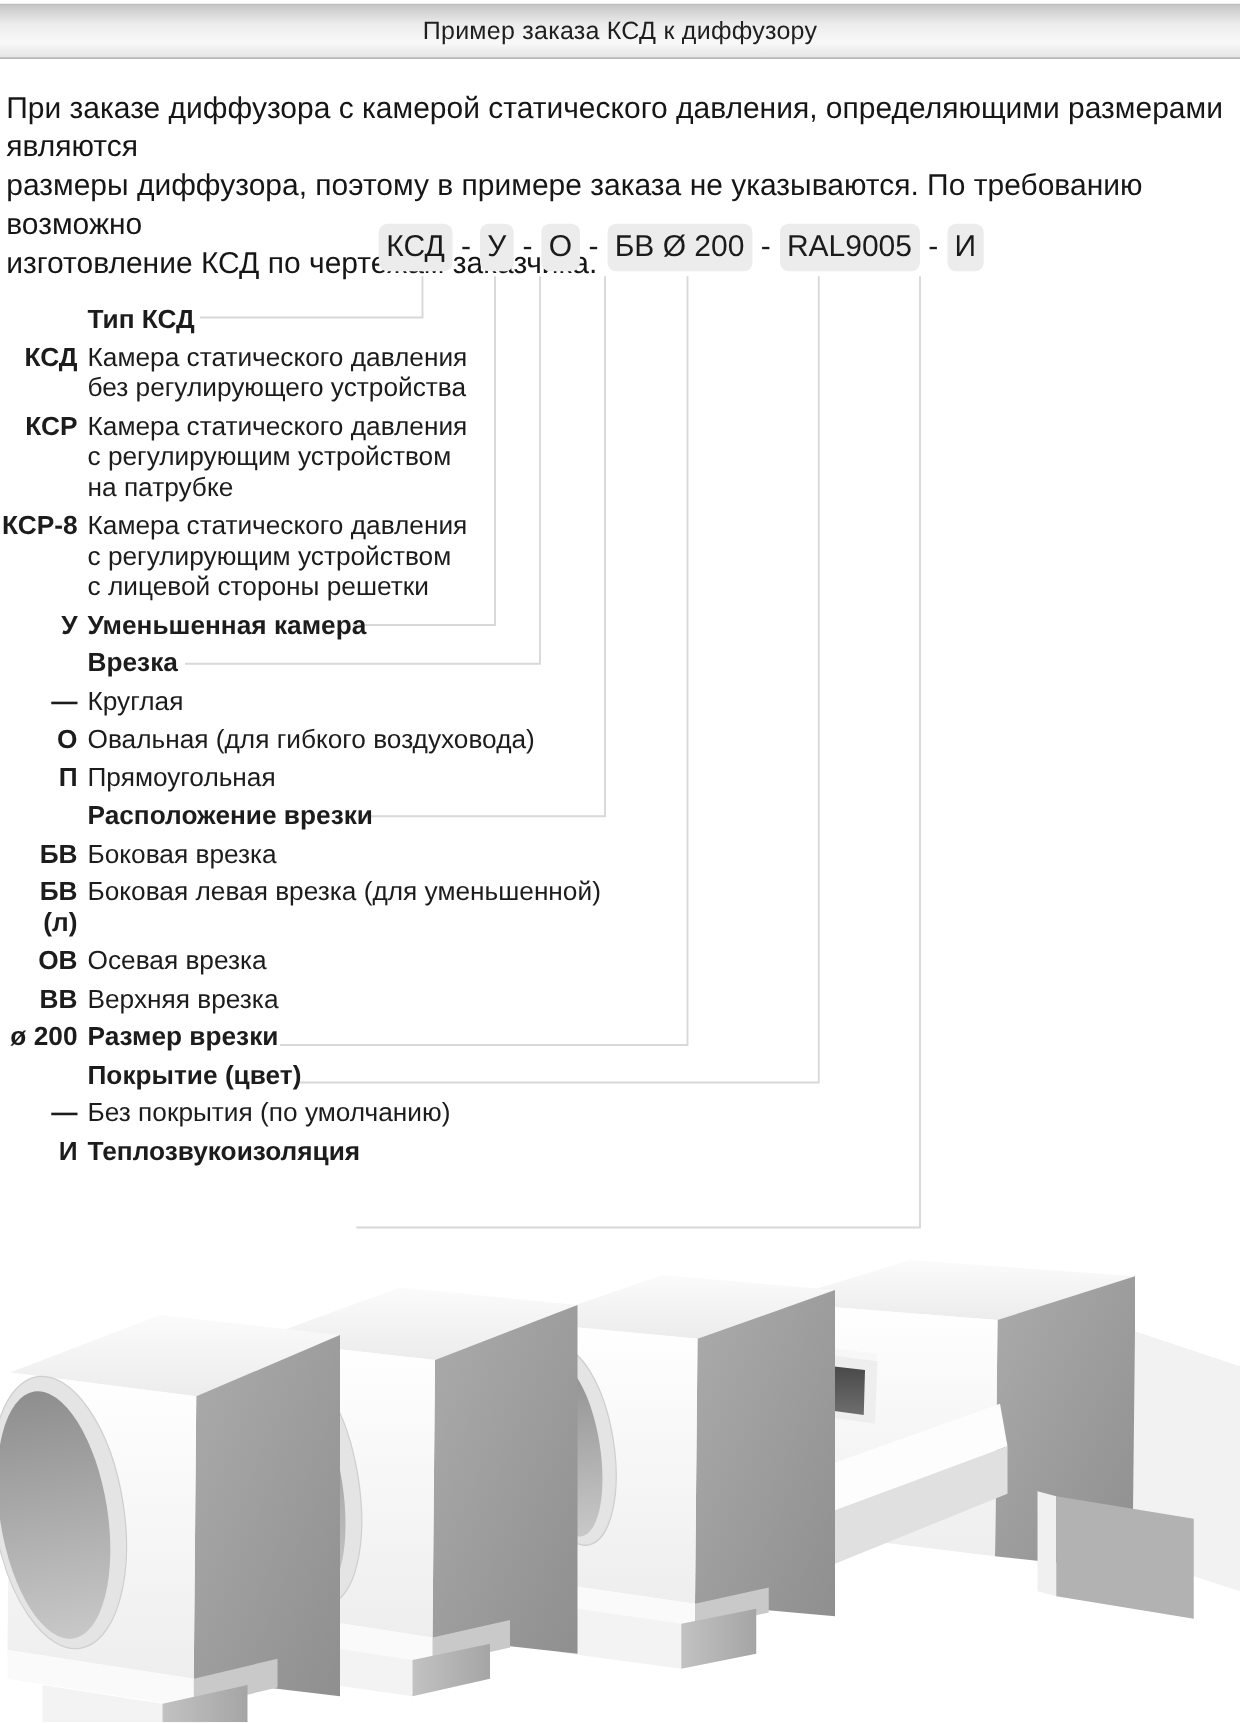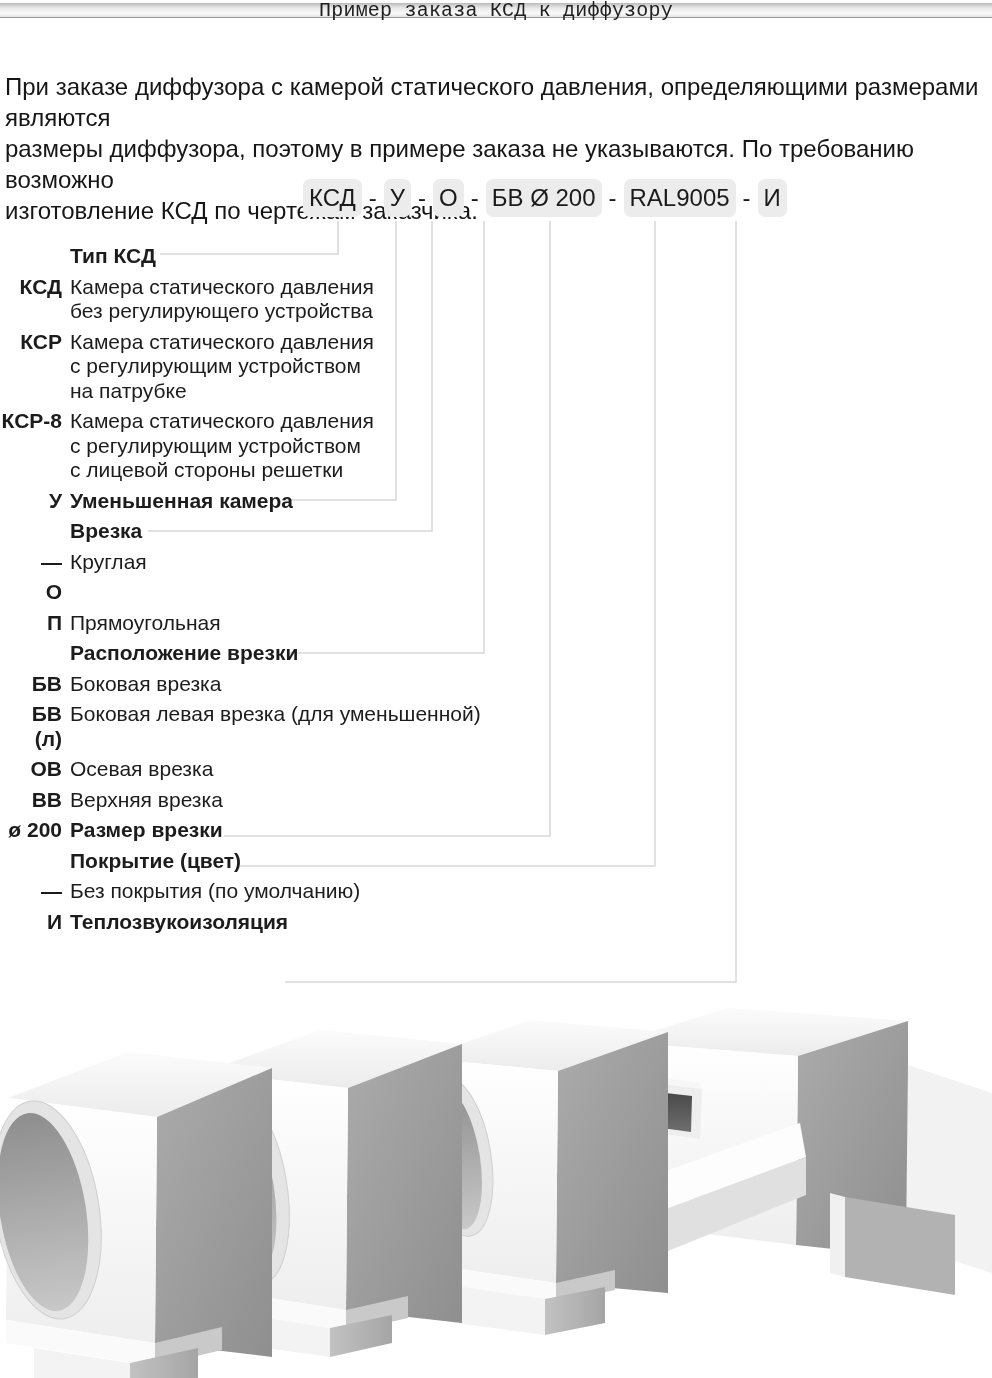--- a/index.html
+++ b/index.html
@@ -1,22 +1,22 @@
 <!DOCTYPE html>
 <html><head>
 <meta charset="utf-8">
 <style>
   html,body{margin:0;padding:0;background:#ffffff;}
   .page{position:relative;width:992px;height:1378px;background:#ffffff;overflow:hidden;
         font-family:"Liberation Sans",sans-serif;color:#1c1c1c;}
 
-  .header-bar{position:absolute;left:0;top:3px;width:992px;height:15px;
+  .header-bar{position:absolute;left:0;top:3px;width:992px;height:44px;
         background:linear-gradient(180deg,#c6c6c6 0%,#ebebeb 35%,#f9f9f9 72%,#e4e4e4 100%);
         border-top:1px solid #bdbdbd;border-bottom:1px solid #9b9b9b;
-        display:flex;align-items:center;justify-content:center;box-sizing:border-box;font-family:Liberation Mono, monospace;}
+        display:flex;align-items:center;justify-content:center;box-sizing:border-box;}
   .page-title{font-size:20px;color:#1f1f1f;letter-spacing:.2px;}
 
   .intro{position:absolute;left:5px;top:71px;width:980px;font-size:24px;line-height:31px;
         white-space:pre-line;color:#161616;}
 
   .code-row{position:absolute;left:303px;top:179px;display:flex;align-items:center;gap:6px;
         font-size:24px;color:#1b1b1b;z-index:3;}
   .seg{background:#ececec;border-radius:7px;padding:5px 6px;white-space:nowrap;}
   .dash{padding:0 1px;}
 
@@ -98,20 +98,21 @@
     <div class="lrow">
         <span class="lab"></span>
         <span class="desc bold">Врезка</span>
       </div>
     <div class="lrow">
         <span class="lab">—</span>
         <span class="desc">Круглая</span>
       </div>
     <div class="lrow">
         <span class="lab">О</span>
+        <span class="desc">Овальная (для гибкого воздуховода)</span>
       </div>
     <div class="lrow">
         <span class="lab">П</span>
         <span class="desc">Прямоугольная</span>
       </div>
     <div class="lrow">
         <span class="lab"></span>
         <span class="desc bold">Расположение врезки</span>
       </div>
     <div class="lrow">

